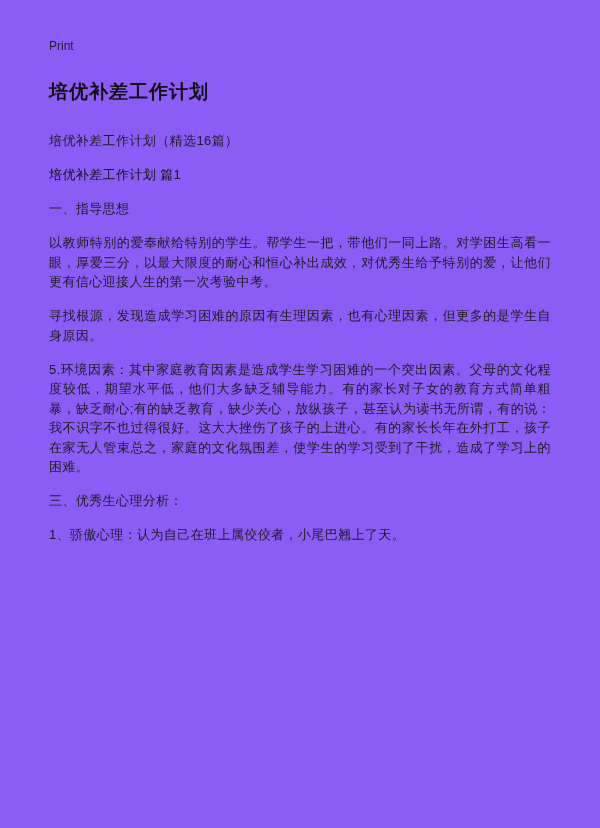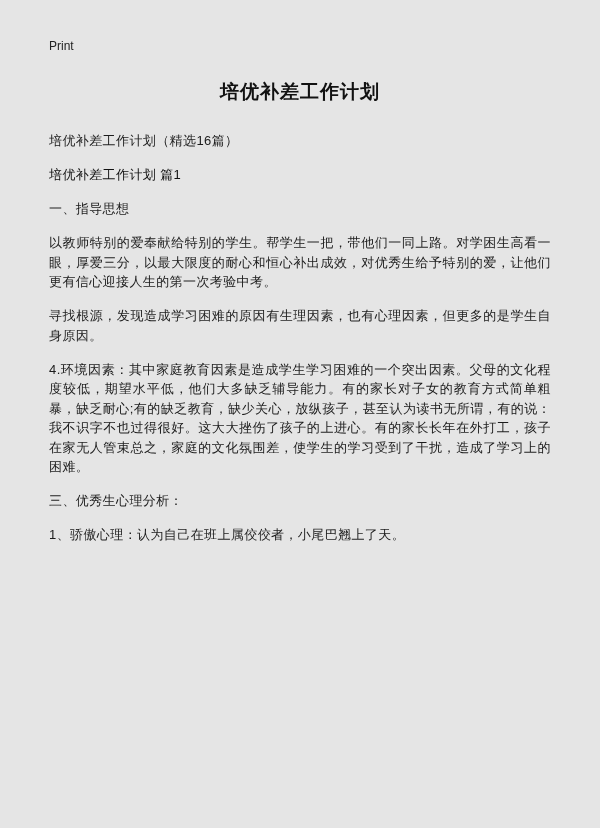--- a/index.html
+++ b/index.html
@@ -12,31 +12,30 @@
     height: 828px;
     overflow: hidden;
     font-family: "Liberation Sans", "DejaVu Sans", sans-serif;
     color: #1c1c1c;
   }
   .page {
     box-sizing: border-box;
     width: 600px;
     height: 828px;
     padding: 36px 49px 20px 49px;
-    background: #e5e5e5;
+    background: #8b5cf6;
   }
   .print-label {
     font-size: 12px;
     color: #222222;
     margin: 0 0 26px 0;
     display: inline-block;
     cursor: pointer;
   }
   .doc-title {
-    text-align: center;
     font-size: 19px;
     font-weight: bold;
     letter-spacing: 1px;
     margin: 0 0 26px 0;
     color: #111111;
   }
   .block {
     font-size: 13px;
     line-height: 19.5px;
     letter-spacing: 0.4px;
@@ -65,19 +64,19 @@
   <p class="block">一、指导思想</p>
 
   <p class="block">以教师特别的爱奉献给特别的学生。帮学生一把，带他们一同上路。对学困生高看一眼，厚爱三分，以最大限度的耐心和恒心补出成效，对优秀生给予特别的爱，让他们更有信心迎接人生的第一次考验中考。</p>
 
 
   <p class="block">寻找根源，发现造成学习困难的原因有生理因素，也有心理因素，但更多的是学生自身原因。</p>
 
 
 
 
-  <p class="block">4.环境因素：其中家庭教育因素是造成学生学习困难的一个突出因素。父母的文化程度较低，期望水平低，他们大多缺乏辅导能力。有的家长对子女的教育方式简单粗暴，缺乏耐心;有的缺乏教育，缺少关心，放纵孩子，甚至认为读书无所谓，有的说：我不识字不也过得很好。这大大挫伤了孩子的上进心。有的家长长年在外打工，孩子在家无人管束总之，家庭的文化氛围差，使学生的学习受到了干扰，造成了学习上的困难。</p>
+  <p class="block">5.环境因素：其中家庭教育因素是造成学生学习困难的一个突出因素。父母的文化程度较低，期望水平低，他们大多缺乏辅导能力。有的家长对子女的教育方式简单粗暴，缺乏耐心;有的缺乏教育，缺少关心，放纵孩子，甚至认为读书无所谓，有的说：我不识字不也过得很好。这大大挫伤了孩子的上进心。有的家长长年在外打工，孩子在家无人管束总之，家庭的文化氛围差，使学生的学习受到了干扰，造成了学习上的困难。</p>
 
   <p class="block">三、优秀生心理分析：</p>
 
   <p class="block">1、骄傲心理：认为自己在班上属佼佼者，小尾巴翘上了天。</p>
 
 </div>
 
 </body></html>

